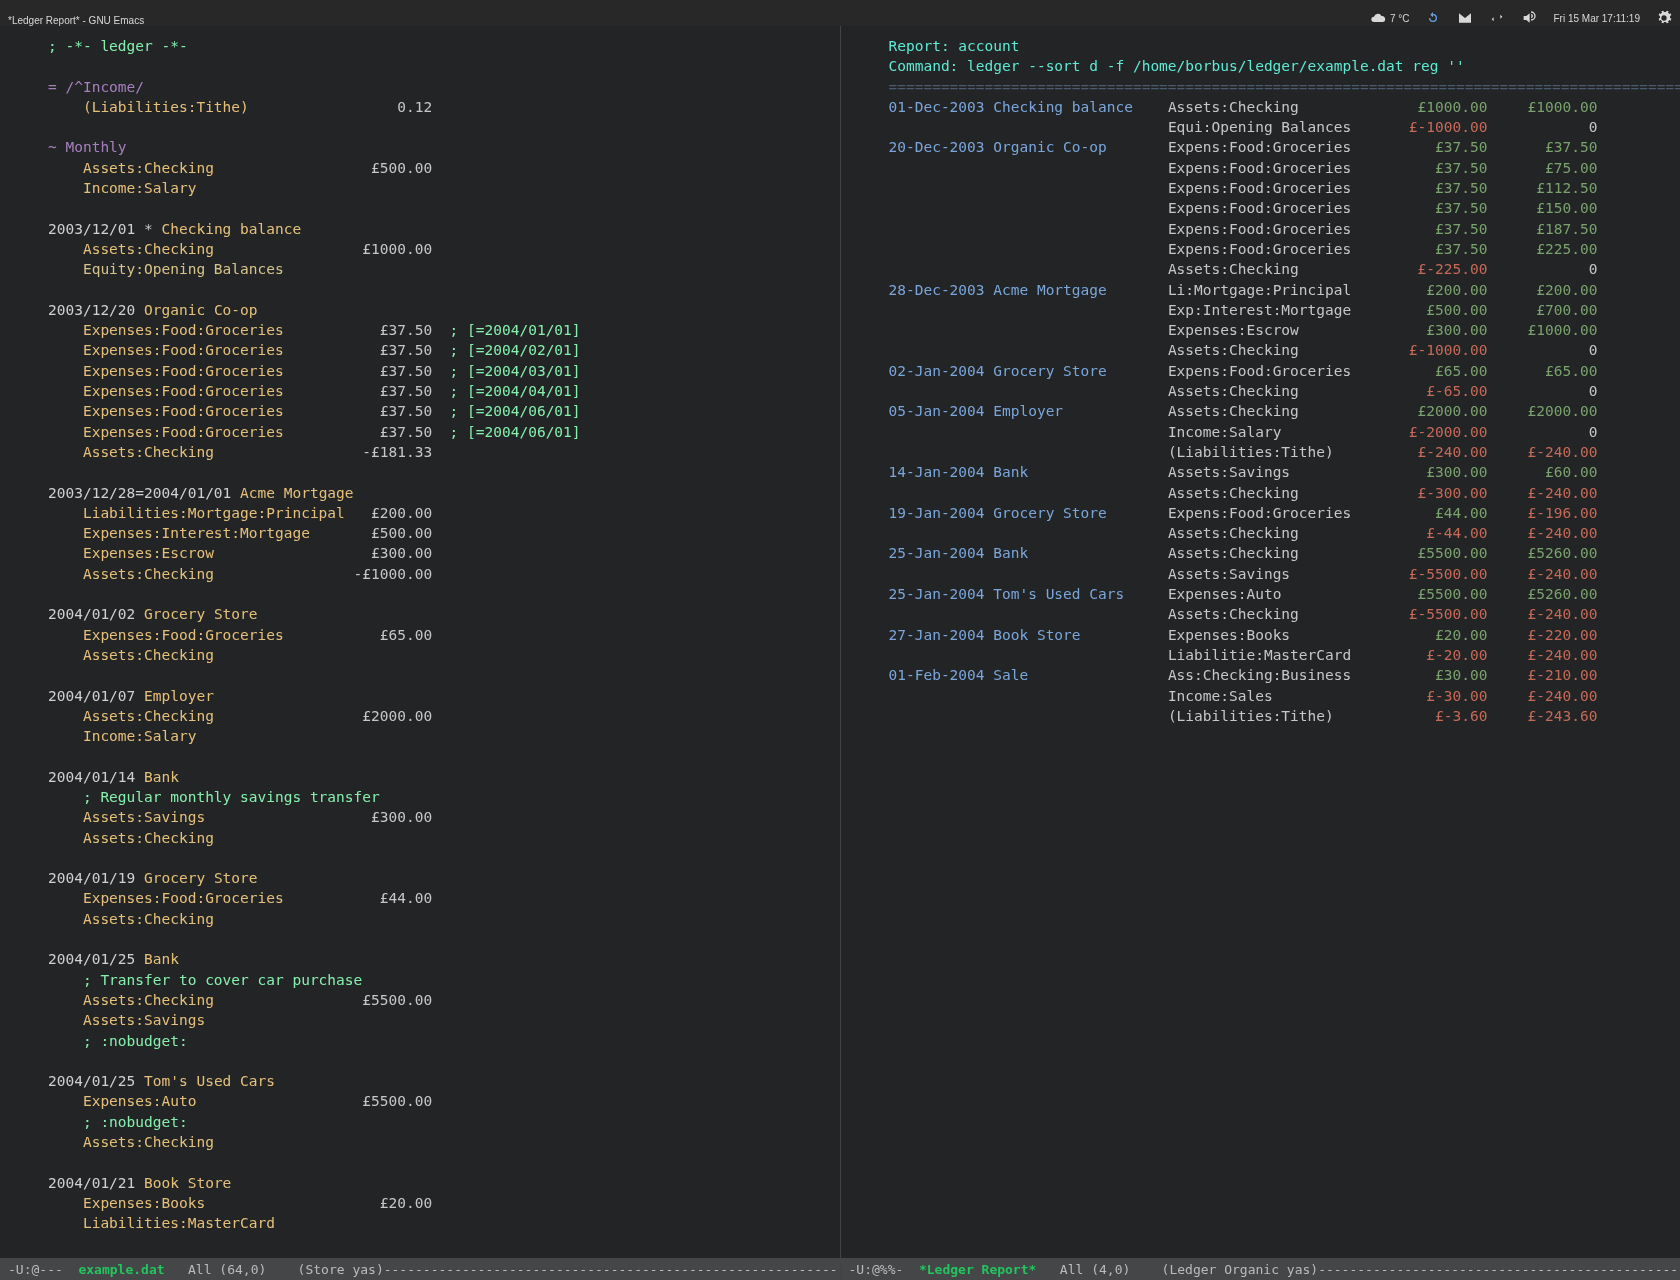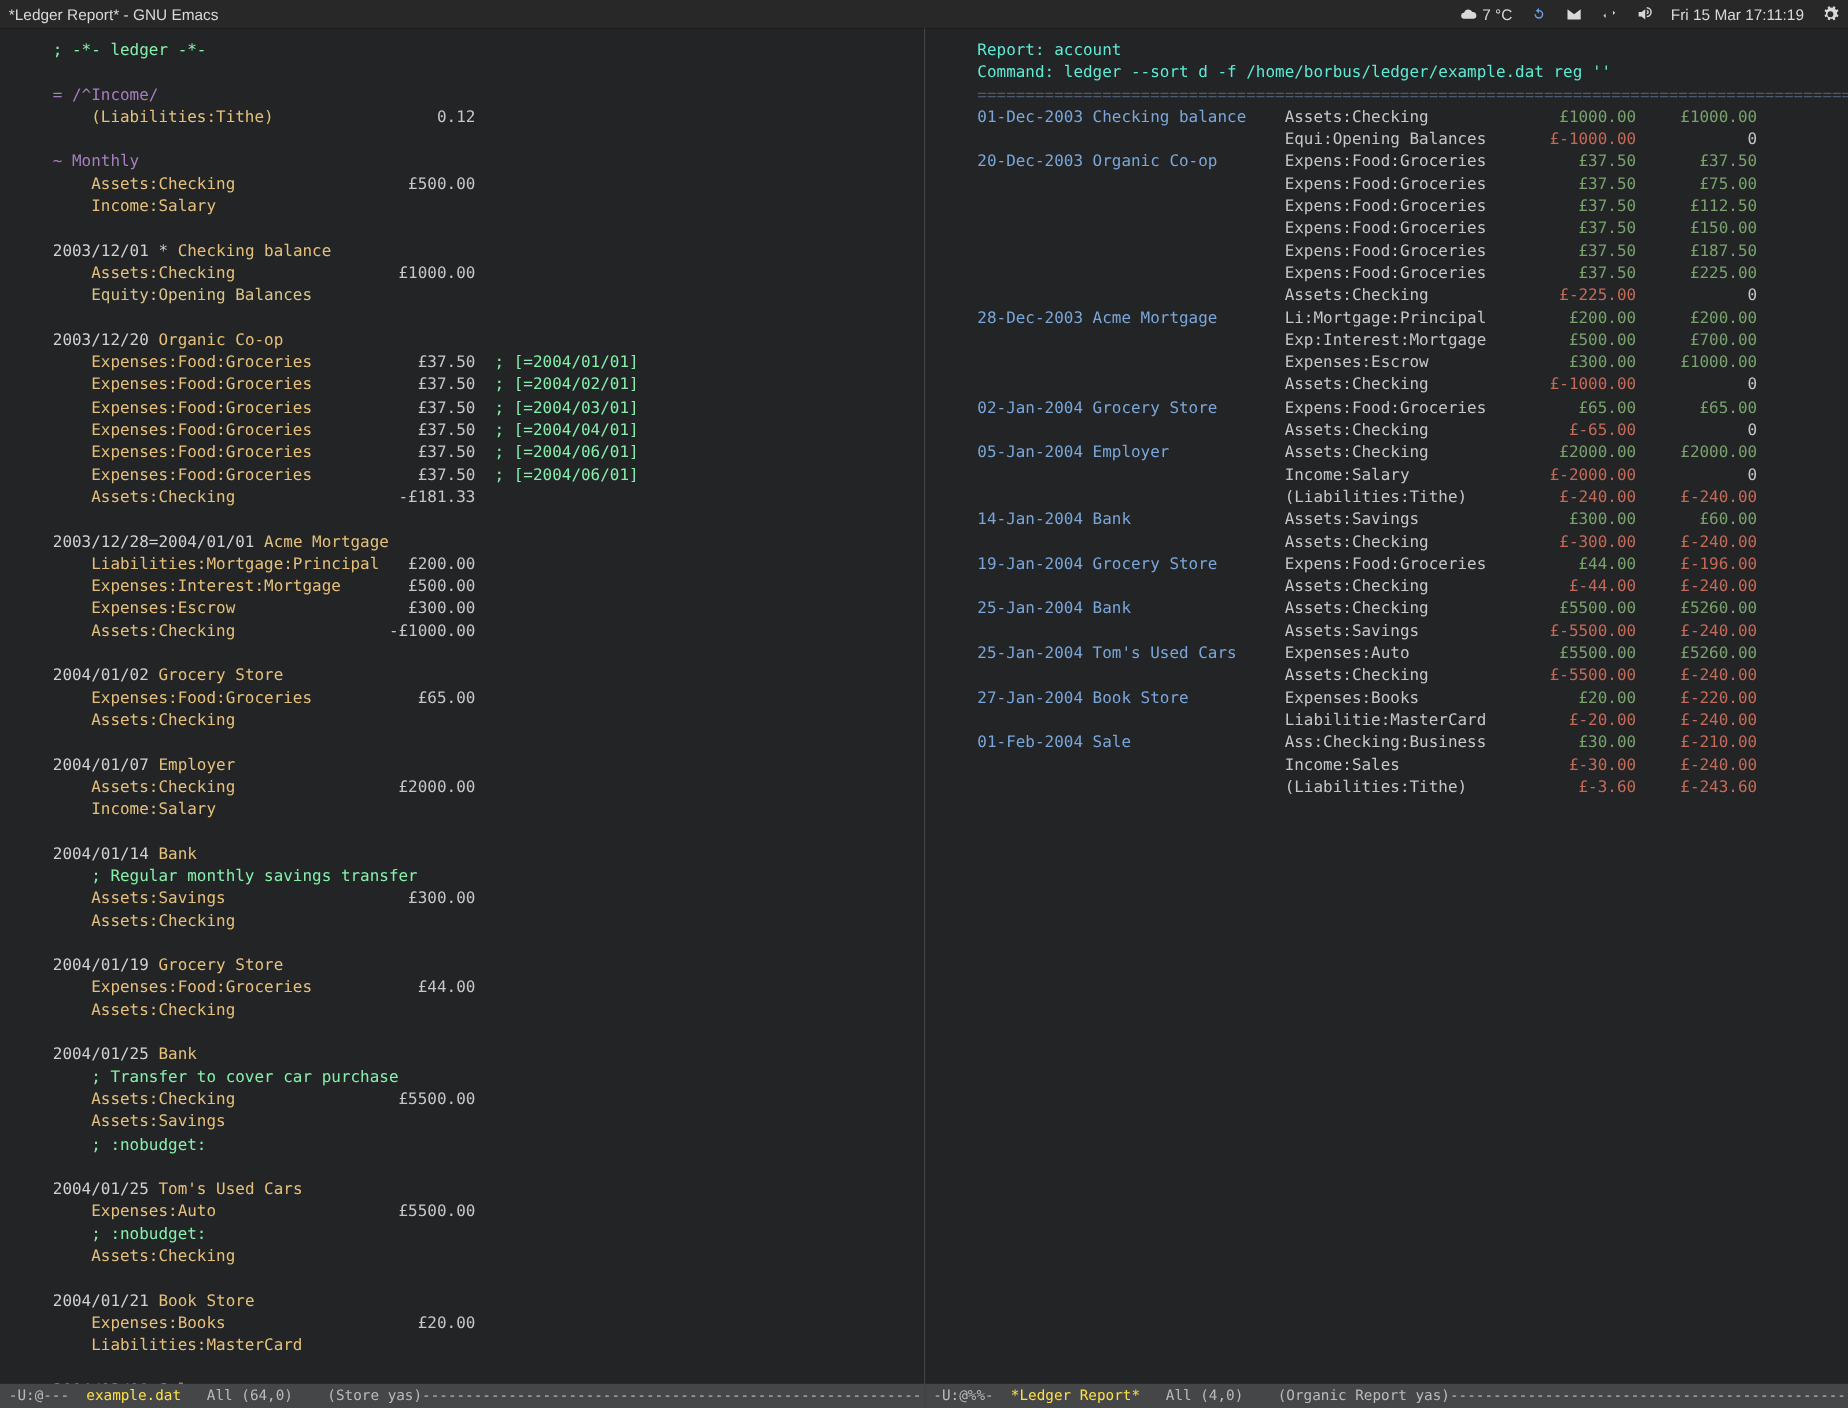--- a/index.html
+++ b/index.html
@@ -1,27 +1,27 @@
 <!DOCTYPE html>
 <html><head>
 <meta charset="utf-8">
 <style>
 html,body{margin:0;padding:0;width:1680px;height:1280px;background:#000;font-family:"DejaVu Sans Mono","Liberation Mono",monospace;font-size:14.5px;color:#c5c8c6;overflow:hidden}
-.menubar{height:26px;background:#282828;display:flex;align-items:center;padding:0 8px;font-size:14px;font-family:sans-serif;color:#d8d8d8}
+.menubar{height:26px;background:#282828;display:flex;align-items:flex-end;padding:0 8px;font-size:10px;font-family:sans-serif;color:#d8d8d8}
 .menubar .title{flex:0 0 auto}
 .menubar .spacer{flex:1}
 .menubar .tray{display:flex;align-items:center;gap:16px}
 .tray svg{width:16px;height:16px;fill:#d8d8d8;display:block}
 .tray .item{display:flex;align-items:center;gap:4px}
 .workspace{display:flex;height:calc(100% - 26px);background:#222426}
 .pane{flex:1;display:flex;flex-direction:column;min-width:0}
 .pane.left{border-right:1px solid #444}
 .buffer{flex:1;padding:10px 16px 0 48px;line-height:1.4;white-space:pre;overflow:hidden}
 .modeline{height:22px;background:#444648;color:#bbb;font-size:13px;display:flex;align-items:center;padding:0 8px;white-space:pre;overflow:hidden}
-.modeline .bufname{color:#fde047;font-weight:normal}
+.modeline .bufname{color:#22c55e;font-weight:bold}
 .c-comment{color:#86efac}
 .c-keyword{color:#a87fbe}
 .c-payee{color:#e6c07a}
 .c-date{color:#d1d1d1}
 .c-acct{color:#e6c07a}
 .c-acct2{color:#d8c48a}
 .c-head{color:#7aa6da}
 .c-green{color:#7aa26d}
 .c-red{color:#c66a58}
 .c-divider{color:#4c5a6e}
@@ -141,16 +141,16 @@
     <div class="modeline">
       <span>-U:@---  </span><span class="bufname">example.dat</span><span>   All (64,0)    </span><span>(Store yas)</span><span id="ml-fill-l">--------------------------------------------------------------------------------</span>
     </div>
   </div>
   <div class="pane">
     <div class="buffer" id="right-buf"><span class="report-hdr">Report: account</span>
 <span class="report-hdr">Command: ledger --sort d -f /home/borbus/ledger/example.dat reg ''</span>
 <span class="c-divider">==============================================================================================================</span>
 <span class="rline"><span class="c-head">01-Dec-2003 </span><span class="c-head">Checking balance    </span><span>Assets:Checking         </span><span class="amt c-green">£1000.00</span><span class="runamt c-green">£1000.00</span></span><span class="rline"><span class="c-head">            </span><span class="c-head">                    </span><span>Equi:Opening Balances   </span><span class="amt c-red">£-1000.00</span><span class="runamt ">0</span></span><span class="rline"><span class="c-head">20-Dec-2003 </span><span class="c-head">Organic Co-op       </span><span>Expens:Food:Groceries   </span><span class="amt c-green">£37.50</span><span class="runamt c-green">£37.50</span></span><span class="rline"><span class="c-head">            </span><span class="c-head">                    </span><span>Expens:Food:Groceries   </span><span class="amt c-green">£37.50</span><span class="runamt c-green">£75.00</span></span><span class="rline"><span class="c-head">            </span><span class="c-head">                    </span><span>Expens:Food:Groceries   </span><span class="amt c-green">£37.50</span><span class="runamt c-green">£112.50</span></span><span class="rline"><span class="c-head">            </span><span class="c-head">                    </span><span>Expens:Food:Groceries   </span><span class="amt c-green">£37.50</span><span class="runamt c-green">£150.00</span></span><span class="rline"><span class="c-head">            </span><span class="c-head">                    </span><span>Expens:Food:Groceries   </span><span class="amt c-green">£37.50</span><span class="runamt c-green">£187.50</span></span><span class="rline"><span class="c-head">            </span><span class="c-head">                    </span><span>Expens:Food:Groceries   </span><span class="amt c-green">£37.50</span><span class="runamt c-green">£225.00</span></span><span class="rline"><span class="c-head">            </span><span class="c-head">                    </span><span>Assets:Checking         </span><span class="amt c-red">£-225.00</span><span class="runamt ">0</span></span><span class="rline"><span class="c-head">28-Dec-2003 </span><span class="c-head">Acme Mortgage       </span><span>Li:Mortgage:Principal   </span><span class="amt c-green">£200.00</span><span class="runamt c-green">£200.00</span></span><span class="rline"><span class="c-head">            </span><span class="c-head">                    </span><span>Exp:Interest:Mortgage   </span><span class="amt c-green">£500.00</span><span class="runamt c-green">£700.00</span></span><span class="rline"><span class="c-head">            </span><span class="c-head">                    </span><span>Expenses:Escrow         </span><span class="amt c-green">£300.00</span><span class="runamt c-green">£1000.00</span></span><span class="rline"><span class="c-head">            </span><span class="c-head">                    </span><span>Assets:Checking         </span><span class="amt c-red">£-1000.00</span><span class="runamt ">0</span></span><span class="rline"><span class="c-head">02-Jan-2004 </span><span class="c-head">Grocery Store       </span><span>Expens:Food:Groceries   </span><span class="amt c-green">£65.00</span><span class="runamt c-green">£65.00</span></span><span class="rline"><span class="c-head">            </span><span class="c-head">                    </span><span>Assets:Checking         </span><span class="amt c-red">£-65.00</span><span class="runamt ">0</span></span><span class="rline"><span class="c-head">05-Jan-2004 </span><span class="c-head">Employer            </span><span>Assets:Checking         </span><span class="amt c-green">£2000.00</span><span class="runamt c-green">£2000.00</span></span><span class="rline"><span class="c-head">            </span><span class="c-head">                    </span><span>Income:Salary           </span><span class="amt c-red">£-2000.00</span><span class="runamt ">0</span></span><span class="rline"><span class="c-head">            </span><span class="c-head">                    </span><span>(Liabilities:Tithe)     </span><span class="amt c-red">£-240.00</span><span class="runamt c-red">£-240.00</span></span><span class="rline"><span class="c-head">14-Jan-2004 </span><span class="c-head">Bank                </span><span>Assets:Savings          </span><span class="amt c-green">£300.00</span><span class="runamt c-green">£60.00</span></span><span class="rline"><span class="c-head">            </span><span class="c-head">                    </span><span>Assets:Checking         </span><span class="amt c-red">£-300.00</span><span class="runamt c-red">£-240.00</span></span><span class="rline"><span class="c-head">19-Jan-2004 </span><span class="c-head">Grocery Store       </span><span>Expens:Food:Groceries   </span><span class="amt c-green">£44.00</span><span class="runamt c-red">£-196.00</span></span><span class="rline"><span class="c-head">            </span><span class="c-head">                    </span><span>Assets:Checking         </span><span class="amt c-red">£-44.00</span><span class="runamt c-red">£-240.00</span></span><span class="rline"><span class="c-head">25-Jan-2004 </span><span class="c-head">Bank                </span><span>Assets:Checking         </span><span class="amt c-green">£5500.00</span><span class="runamt c-green">£5260.00</span></span><span class="rline"><span class="c-head">            </span><span class="c-head">                    </span><span>Assets:Savings          </span><span class="amt c-red">£-5500.00</span><span class="runamt c-red">£-240.00</span></span><span class="rline"><span class="c-head">25-Jan-2004 </span><span class="c-head">Tom's Used Cars     </span><span>Expenses:Auto           </span><span class="amt c-green">£5500.00</span><span class="runamt c-green">£5260.00</span></span><span class="rline"><span class="c-head">            </span><span class="c-head">                    </span><span>Assets:Checking         </span><span class="amt c-red">£-5500.00</span><span class="runamt c-red">£-240.00</span></span><span class="rline"><span class="c-head">27-Jan-2004 </span><span class="c-head">Book Store          </span><span>Expenses:Books          </span><span class="amt c-green">£20.00</span><span class="runamt c-red">£-220.00</span></span><span class="rline"><span class="c-head">            </span><span class="c-head">                    </span><span>Liabilitie:MasterCard   </span><span class="amt c-red">£-20.00</span><span class="runamt c-red">£-240.00</span></span><span class="rline"><span class="c-head">01-Feb-2004 </span><span class="c-head">Sale                </span><span>Ass:Checking:Business   </span><span class="amt c-green">£30.00</span><span class="runamt c-red">£-210.00</span></span><span class="rline"><span class="c-head">            </span><span class="c-head">                    </span><span>Income:Sales            </span><span class="amt c-red">£-30.00</span><span class="runamt c-red">£-240.00</span></span><span class="rline"><span class="c-head">            </span><span class="c-head">                    </span><span>(Liabilities:Tithe)     </span><span class="amt c-red">£-3.60</span><span class="runamt c-red">£-243.60</span></span></div>
     <div class="modeline">
-      <span>-U:@%%-  </span><span class="bufname">*Ledger Report*</span><span>   All (4,0)    </span><span>(Organic Report yas)</span><span id="ml-fill-r">--------------------------------------------------------------------------------</span>
+      <span>-U:@%%-  </span><span class="bufname">*Ledger Report*</span><span>   All (4,0)    </span><span>(Ledger Organic yas)</span><span id="ml-fill-r">--------------------------------------------------------------------------------</span>
     </div>
   </div>
 </div>
 
 </body></html>

